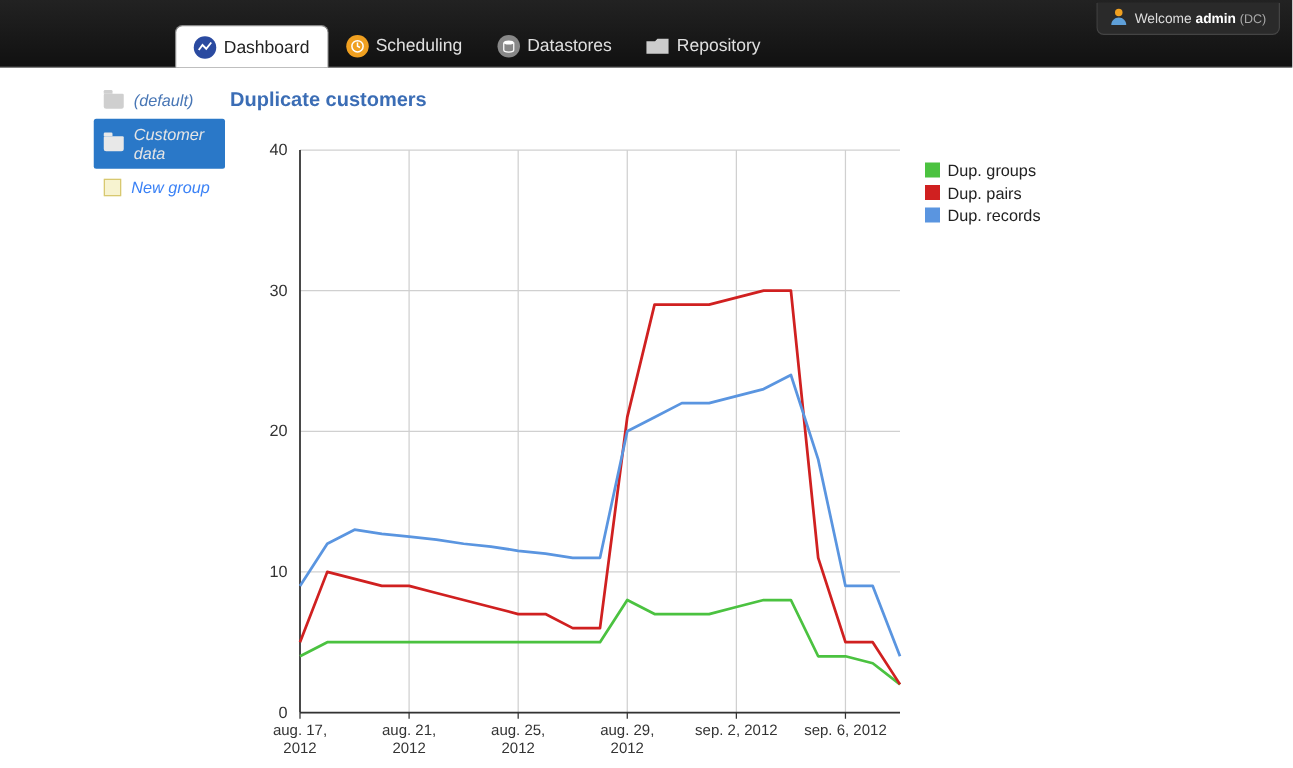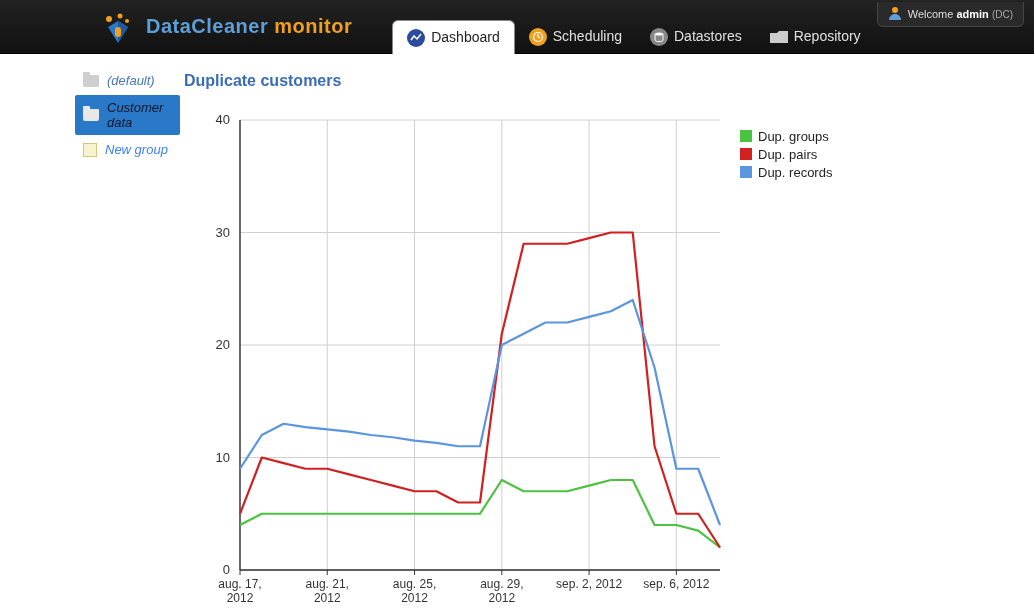--- a/index.html
+++ b/index.html
@@ -13,21 +13,21 @@
   .nav { display: flex; align-items: flex-end; height: 54px; margin-left: 40px; gap: 0; }
   .nav-tab { display: flex; align-items: flex-start; gap: 6px; padding: 8px 14px; color: #e0e0e0; font-size: 14px; cursor: pointer; border-radius: 6px 6px 0 0; height: 34px; }
   .nav-tab.active { background: #fff; color: #222; border: 1px solid #888; border-bottom: none; }
   .nav-icon { width: 18px; height: 18px; border-radius: 50%; display: flex; align-items: center; justify-content: center; flex-shrink:0; }
   .user-box { position: absolute; right: 10px; top: 2px; background: #2a2a2a; color: #ddd; font-size: 11px; padding: 4px 10px; border-radius: 0 0 6px 6px; display: flex; align-items: center; gap: 6px; border:1px solid #444; border-top:none;}
   .user-box b { color: #fff; }
   .user-box .tenant { color: #aaa; font-size: 10px; }
   .main { display: flex; padding-top: 8px; }
   .sidebar { width: 180px; padding-left: 75px; padding-top: 4px; }
   .side-item { display: flex; align-items: center; gap: 8px; padding: 5px 8px; font-size: 13px; color: #4876b5; cursor: pointer; border-radius: 2px; margin: 2px 0; font-style: italic; }
-  .side-item.selected { background: #2a78c8; color: #0f172a; }
+  .side-item.selected { background: #2a78c8; color: #e5e5e5; }
   .side-item.new { color: #3b82f6; }
   .folder-icon { width: 16px; height: 12px; background: #cfcfcf; border-radius: 1px 1px 2px 2px; position: relative; flex-shrink:0; }
   .folder-icon:before { content:""; position:absolute; top:-3px; left:0; width:7px; height:3px; background:#cfcfcf; border-radius:1px 1px 0 0;}
   .side-item.selected .folder-icon { background:#e8e8e8; }
   .side-item.selected .folder-icon:before { background:#e8e8e8; }
   .new-icon { width:14px; height:14px; background:#f7f3d0; border:1px solid #d8c870; position:relative; flex-shrink:0;}
   .content { flex: 1; padding: 4px 12px 12px 0; }
   .chart-title { font-size: 16px; color: #3b6db5; margin: 6px 0 10px 4px; font-weight: bold; }
   .chart-wrap { position: relative; width: 720px; }
   svg text { font-family: Arial, Helvetica, sans-serif; }
@@ -37,35 +37,20 @@
 
 <div class="topbar">
   <div class="user-box">
     <span>
       <svg width="14" height="14" viewBox="0 0 14 14">
           <circle cx="7" cy="4" r="3" fill="#f0a020"></circle>
           <path d="M1 14c0-3.3 2.7-6 6-6s6 2.7 6 6" fill="#5e9fd8"></path>
         </svg>
     </span>
     <span><span>Welcome</span> <b>admin</b> <span class="tenant">(DC)</span></span>
-  </div>
-  <div class="logo-area">
-    <span class="logo-icon">
-      <svg width="36" height="36" viewBox="0 0 36 36">
-        <circle cx="9" cy="8" r="3" fill="#f0a020"></circle>
-          <circle cx="20" cy="5" r="2.5" fill="#f0a020"></circle>
-          <circle cx="27" cy="10" r="2" fill="#f0a020"></circle>
-        <path d="M18 10 L28 16 L18 32 L8 16 Z" fill="#2a78c8"></path>
-        <path d="M18 10 L28 16 L18 32 Z" fill="#1e5aa0"></path>
-        <rect x="15" y="16" width="6" height="10" rx="3" fill="#f0a020"></rect>
-      </svg>
-    </span>
-    <span class="app-name">
-      <span class="dc">DataCleaner</span> <span class="mon">monitor</span>
-    </span>
   </div>
   <div class="nav">
     <div class="nav-tab active">
       <span class="nav-icon" style="background:#2a4aa0;">
         <svg width="12" height="12" viewBox="0 0 12 12">
             <polyline points="1,8 4,4 7,7 11,2" stroke="#fff" stroke-width="1.5" fill="none"></polyline>
           </svg>
       </span>
       <span>Dashboard</span>
     </div>

